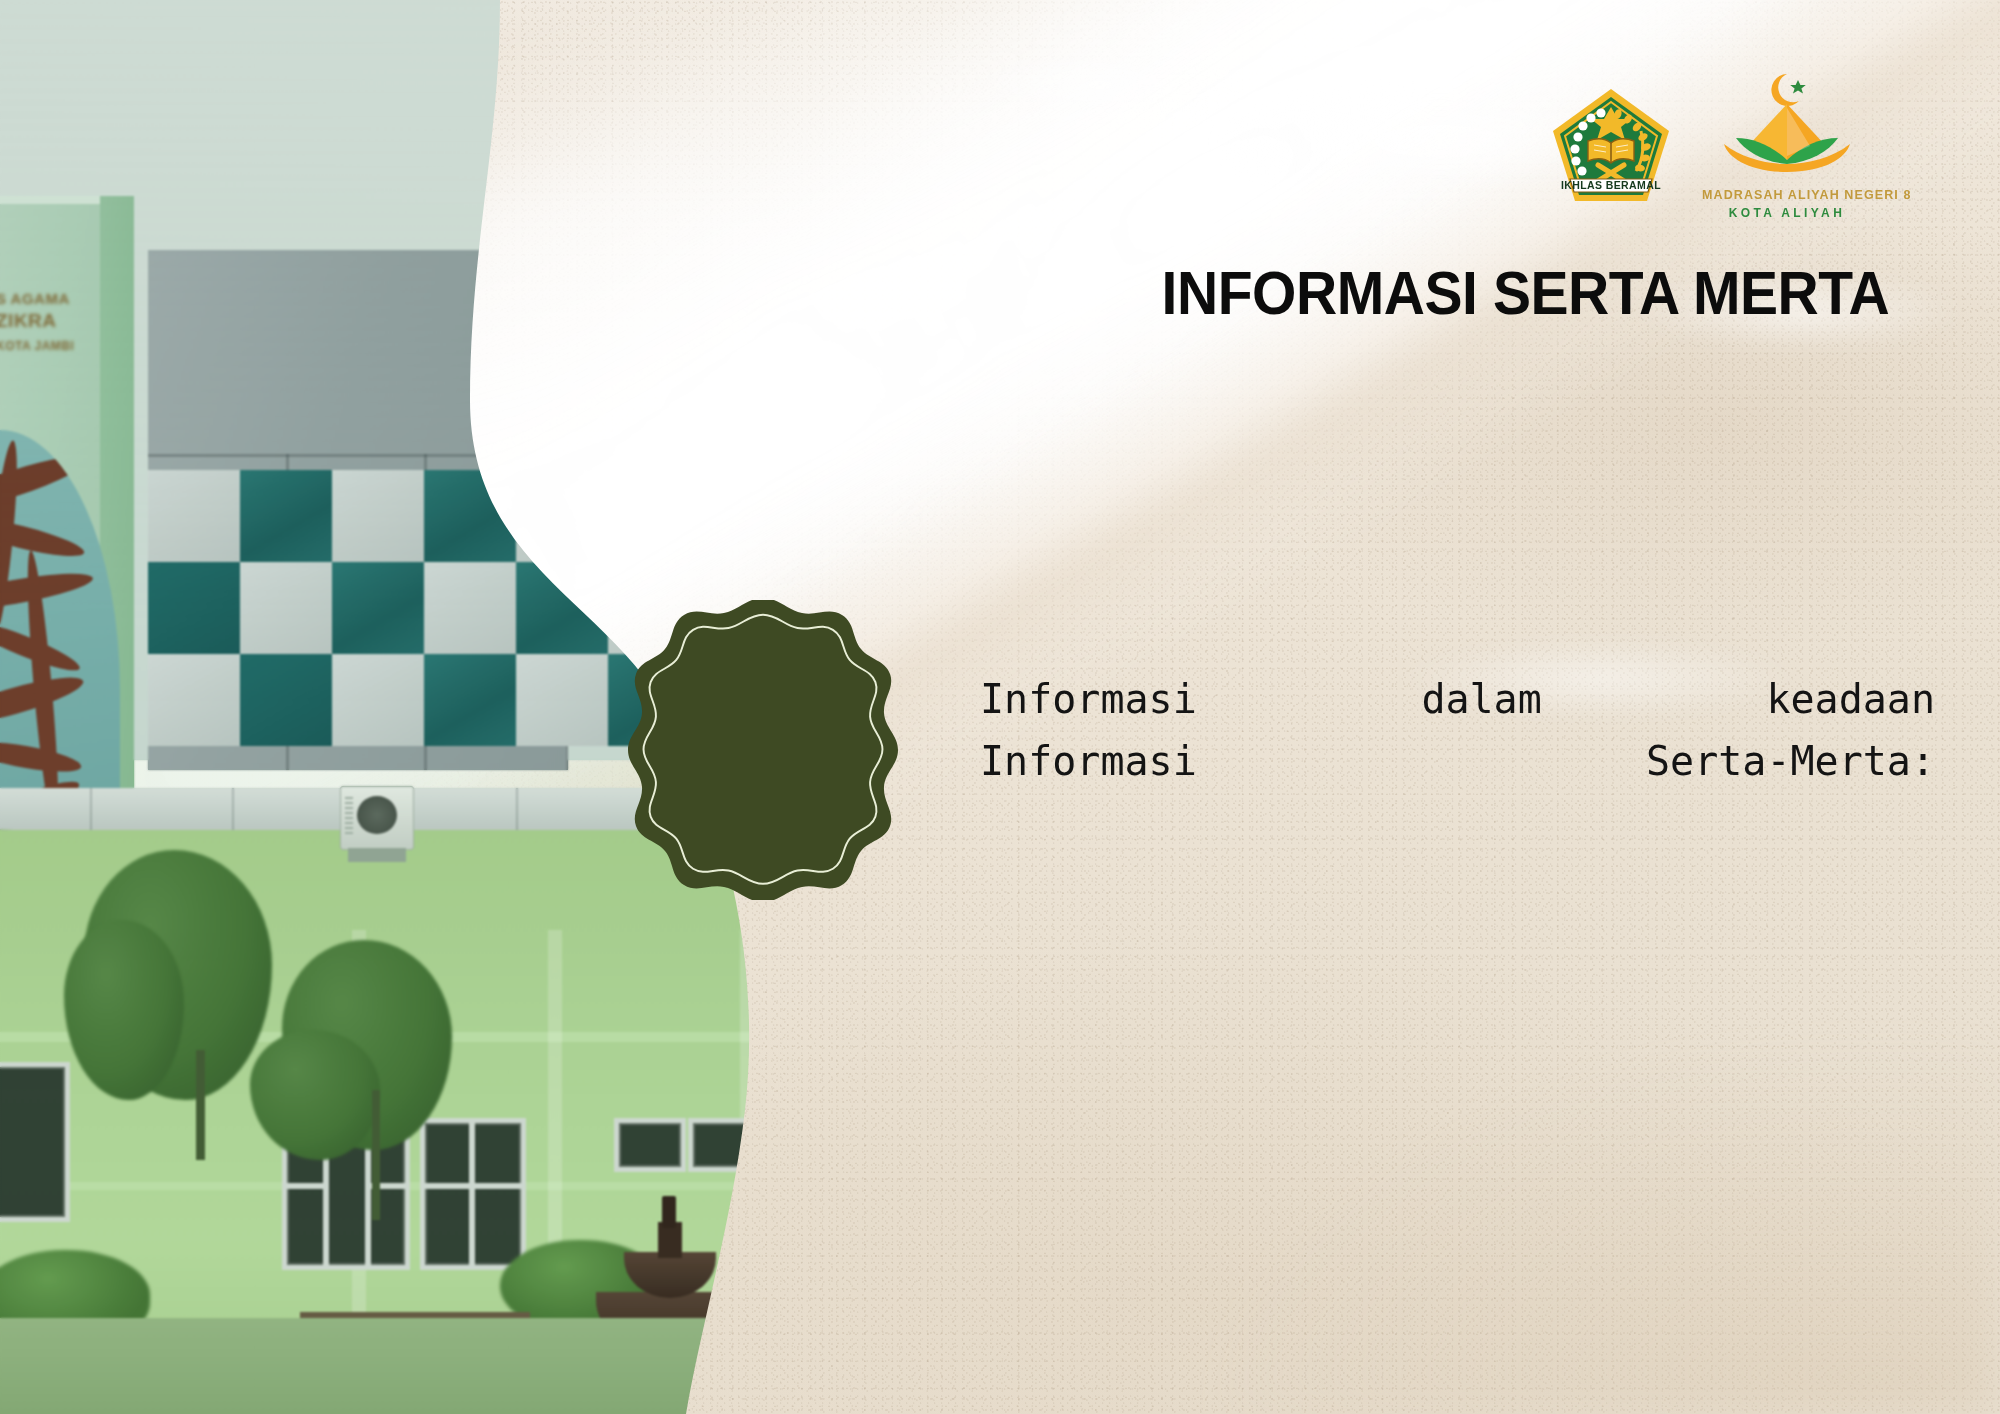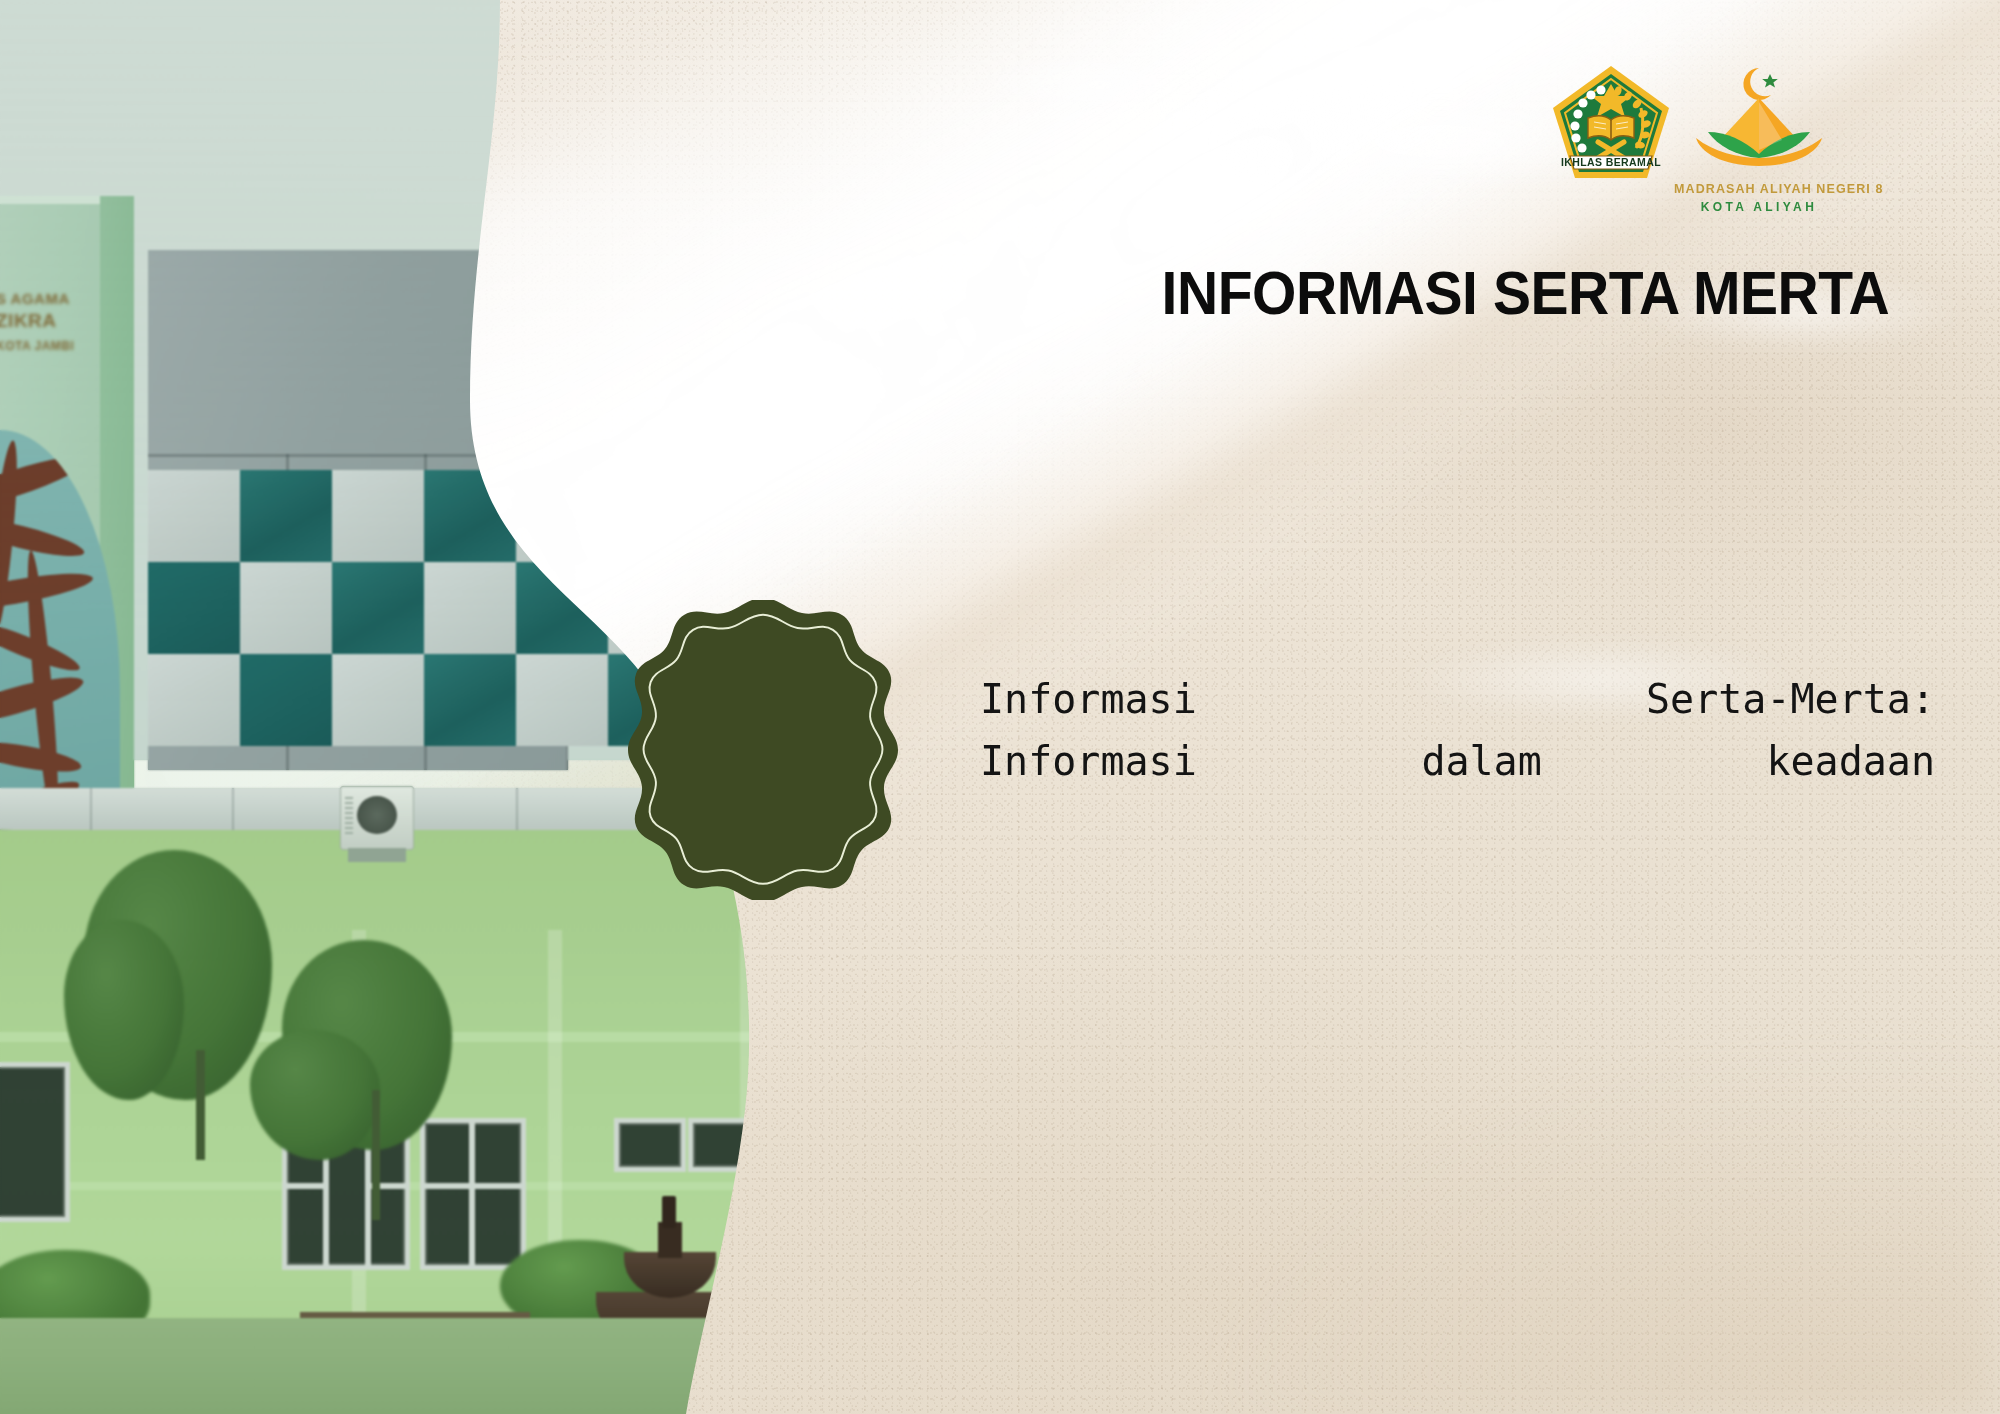--- a/index.html
+++ b/index.html
@@ -141,21 +141,21 @@
     background:linear-gradient(180deg,#8FB97A,#7FAC6B);}
 
   .photo-blur{position:absolute;inset:0;backdrop-filter:blur(1.1px);}
 
   
   .badge{position:absolute;left:613px;top:600px;width:300px;height:300px;}
   .badge svg{display:block;width:300px;height:300px;}
 
   
   .logos{position:absolute;left:1548px;top:62px;width:372px;height:172px;
-    display:flex;align-items:flex-start;text-decoration:underline;}
+    display:flex;align-items:center;gap:28px;text-decoration:underline;}
   .logo-kemenag{width:126px;height:126px;position:relative;}
   .logo-man{width:170px;height:160px;position:relative;text-align:center;}
   .logo-man .l1{position:absolute;left:0;right:0;bottom:26px;font-size:12.5px;font-weight:700;
     letter-spacing:1.1px;color:#C29A3C;font-family:"Liberation Sans",sans-serif;white-space:nowrap;}
   .logo-man .l2{position:absolute;left:0;right:0;bottom:8px;font-size:12px;font-weight:700;
     letter-spacing:3.4px;color:#2E8B3E;font-family:"Liberation Sans",sans-serif;white-space:nowrap;}
 
   .title{position:absolute;left:1130px;top:262px;width:790px;
     font-family:"Liberation Sans",sans-serif;font-weight:700;font-size:62px;line-height:1;
     letter-spacing:-0.5px;color:#0C0C0C;text-align:center;
@@ -399,17 +399,17 @@
         <path d="M85,40 L108,78 L85,88 Z" fill="#FFFFFF" opacity=".25"></path>
       </svg>
       <div class="l1">MADRASAH ALIYAH NEGERI 8</div>
       <div class="l2">KOTA ALIYAH</div>
     </div>
   </div>
 
   <div class="title">INFORMASI SERTA MERTA</div>
 
   <div class="body">
+    <p><span class="justify-fill" style="word-spacing: 200.555px;">Informasi dalam keadaan</span></p>
     <p><span class="justify-fill" style="word-spacing: 425.188px;">Informasi Serta-Merta:</span></p>
-    <p><span class="justify-fill" style="word-spacing: 200.555px;">Informasi dalam keadaan</span></p>
   </div>
 
 </div>
 
 </body></html>

